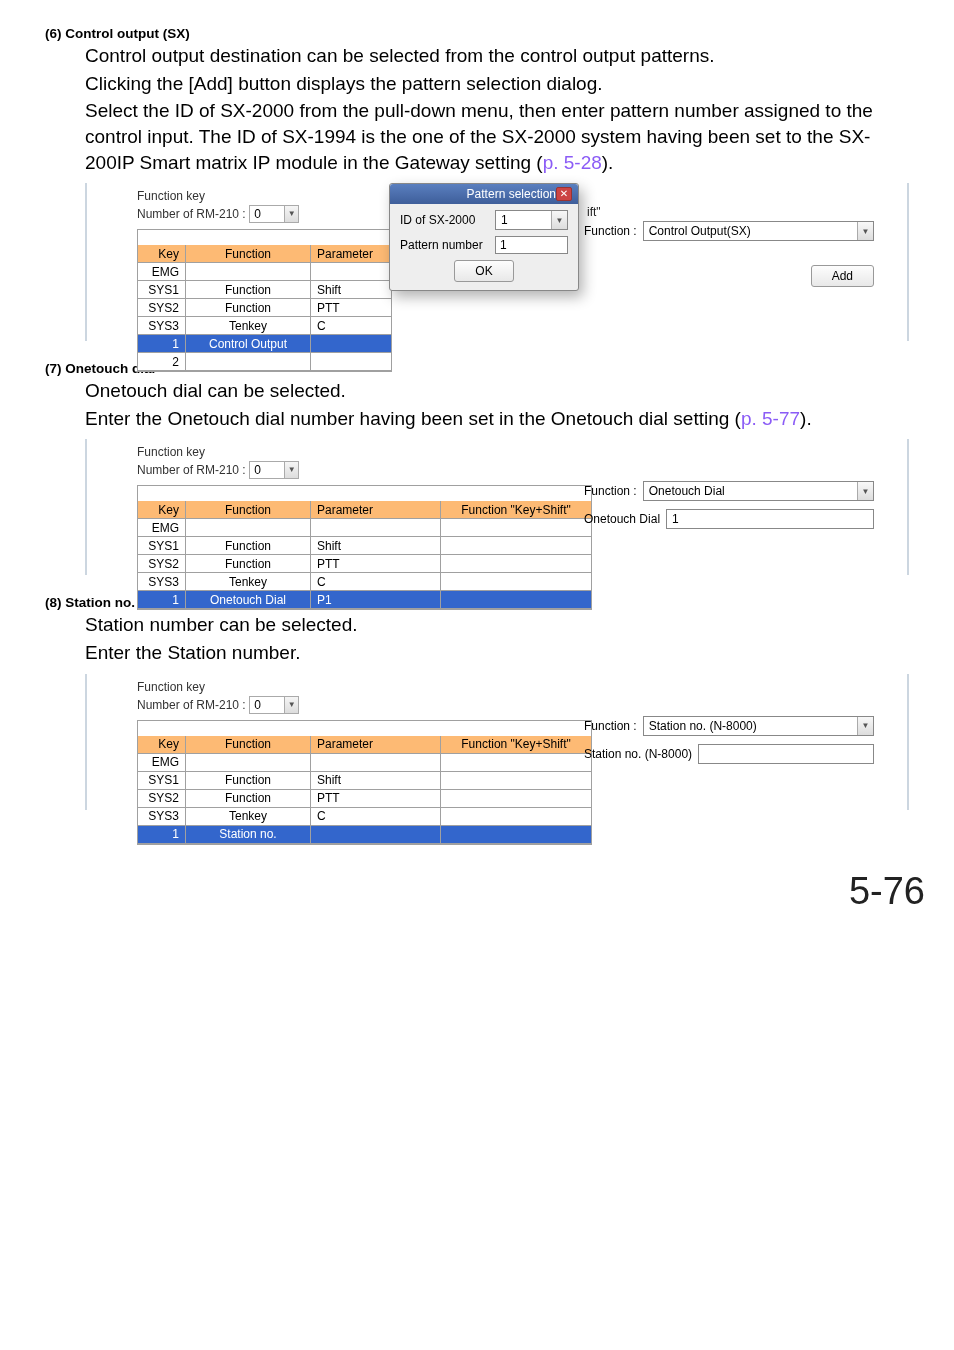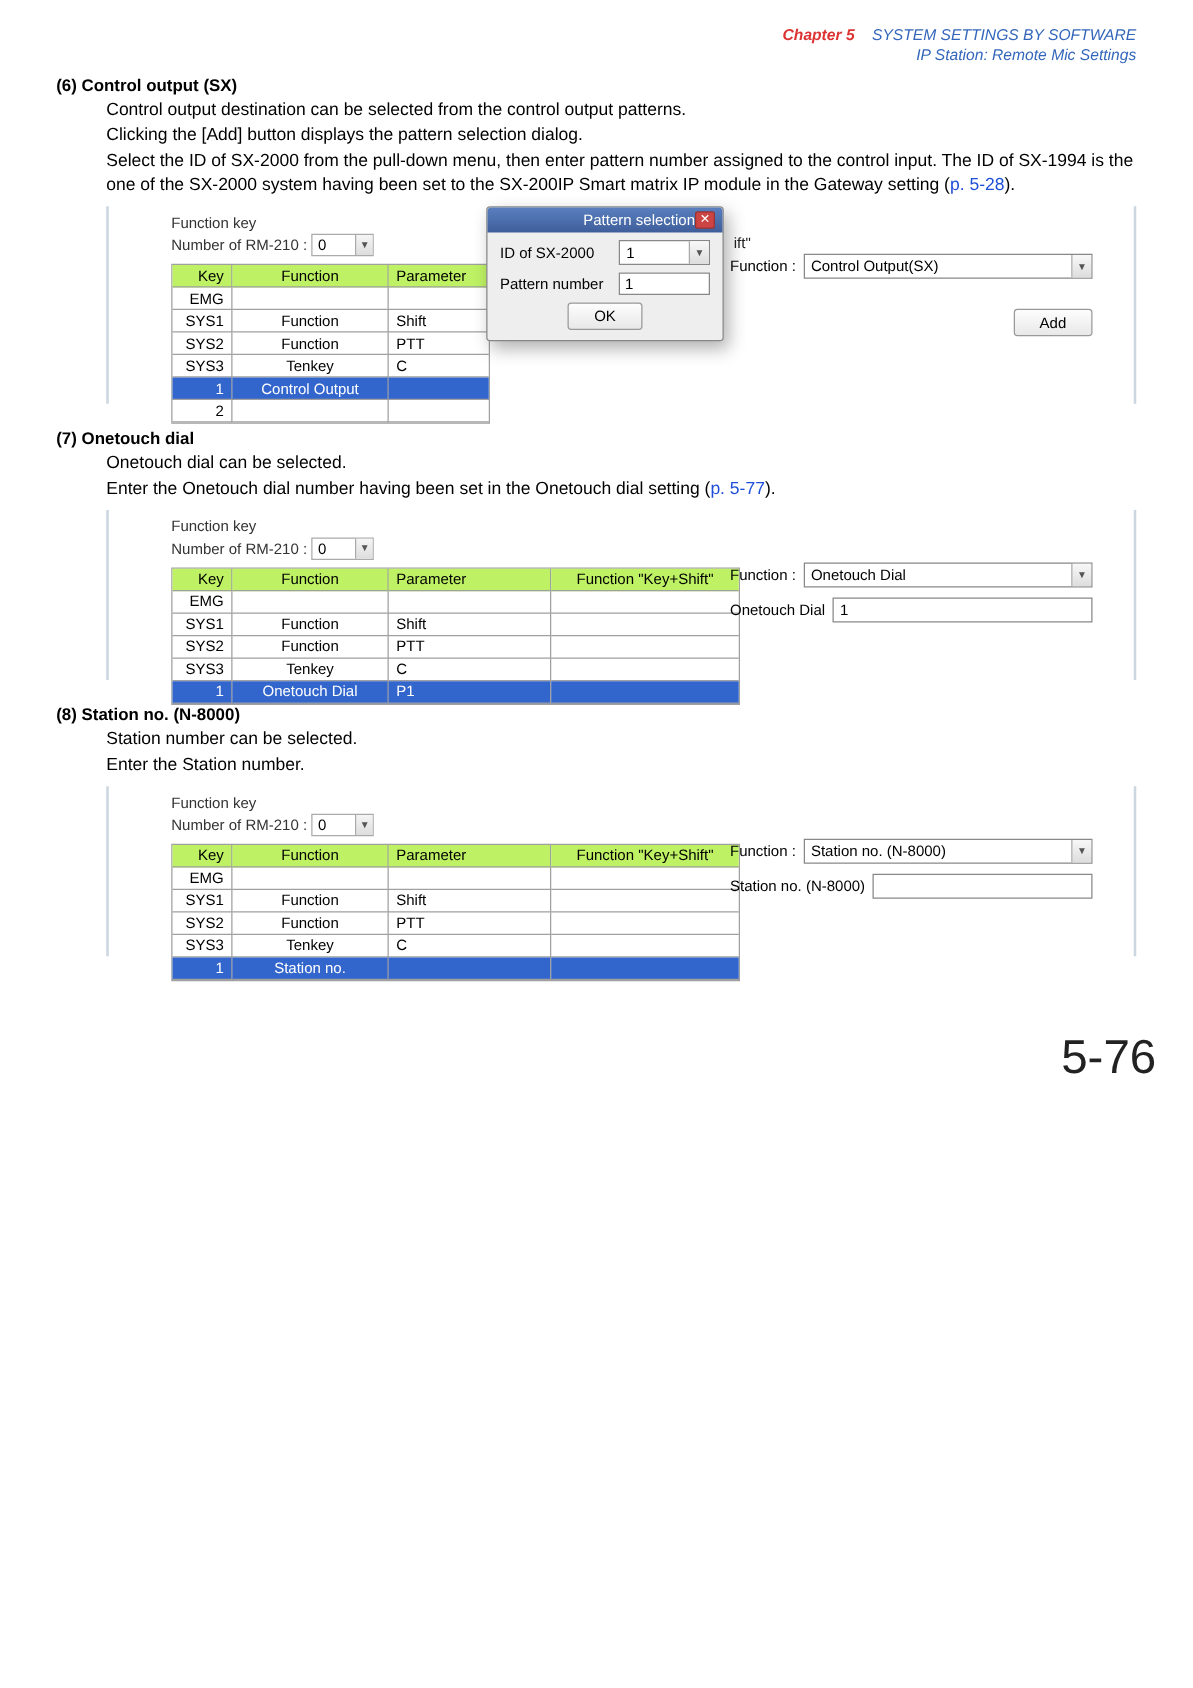--- a/index.html
+++ b/index.html
@@ -23,25 +23,25 @@
     margin-bottom: 8px;
   }
   .chapter-header .red { color: #d33; font-weight: bold; }
   .chapter-header .blue { color: #3366bb; }
   .sec-title {
     font-size: 13.5px;
     font-weight: bold;
     margin: 6px 0 2px 0;
   }
   .body-text {
-    font-size: 14px;
+    font-size: 19px;
     line-height: 1.35;
     margin: 0 0 2px 40px;
   }
-  .body-text .link { color: #1d4ed8; }
+  .body-text .link { color: #8b5cf6; }
   .fig-wrap {
     margin: 8px 0 20px 40px;
     border-left: 2px solid #ccd6e0;
     border-right: 2px solid #ccd6e0;
     position: relative;
     background:#fff;
     padding-left:40px;
   }
   .fig-inner {
     padding: 6px 10px 4px 10px;
@@ -81,21 +81,21 @@
   .grid .row { display: flex; }
   .grid .cell {
     border-right: 1px solid #a0a0a0;
     border-bottom: 1px solid #a0a0a0;
     padding: 2px 6px;
     height: 18px;
     display: flex;
     align-items: center;
   }
   .grid .cell:last-child { border-right: none; }
-  .grid .head .cell { background: #bef264; }
+  .grid .head .cell { background: #fdba74; margin-top: 15px; }
   .grid .row.sel .cell { background: #3366cc; color: #fff; }
   .c-key  { width: 48px; justify-content: flex-end; padding-right:4px;}
   .c-func { width: 125px; justify-content: center;}
   .c-par  { width: 80px; }
   .c-kshift{ width: 150px; justify-content:center;}
 
   .right-box {
     position: absolute;
     right: 33px;
     top: 22px;
@@ -195,26 +195,20 @@
     font-size: 38px;
     color: #222;
     padding: 40px 29px 30px 0;
   }
 </style>
 </head>
 <body>
 
 <div class="page">
 
-  <div class="chapter-header">
-    <span class="red">Chapter 5</span>
-    &nbsp;&nbsp;
-    <span class="blue">SYSTEM SETTINGS BY SOFTWARE</span><br>
-    <span class="blue">IP Station: Remote Mic Settings</span>
-  </div>
 
   <div class="sec-title">(6)  Control output (SX)</div>
   <p class="body-text">Control output destination can be selected from the control output patterns.</p>
   <p class="body-text">Clicking the [Add] button displays the pattern selection dialog.</p>
   <p class="body-text">
     <span>Select the ID of SX-2000 from the pull-down menu, then enter pattern number assigned to the control input. The ID of SX-1994 is the one of the SX-2000 system having been set to the SX-200IP Smart matrix IP module in the Gateway setting (</span><span class="link">p. 5-28</span><span>).</span>
   </p>
 
   <div class="fig-wrap" style="height:158px;">
     <div class="fig-inner">

